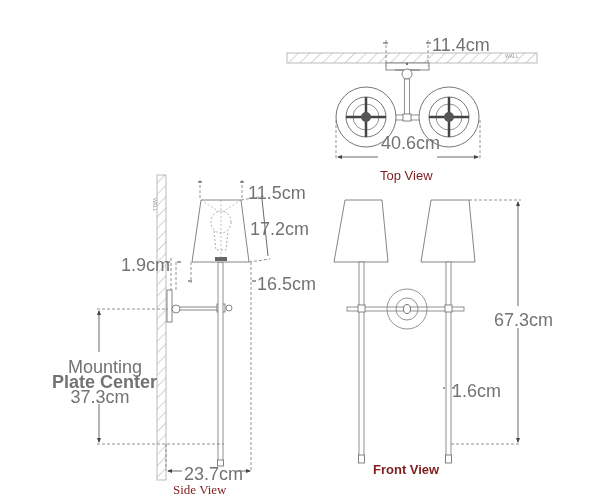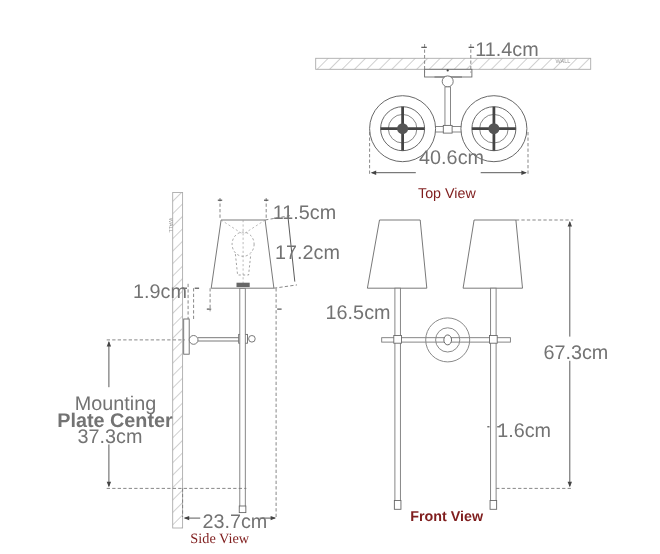--- a/index.html
+++ b/index.html
@@ -156,21 +156,21 @@
 
 <div class="lbl" style="left:505px;top:54px;font-size:5px;color:#999;">WALL</div>
 <div class="lbl" style="left:157px;top:198px;font-size:5px;color:#999;transform:rotate(90deg);transform-origin:left top;">WALL</div>
 
 <div class="lbl" style="left:432px;top:36px;">11.4cm</div>
 <div class="lbl" style="left:381px;top:134px;">40.6cm</div>
 <div class="cap" style="left:380px;top:169px;">Top View</div>
 
 <div class="lbl" style="left:248px;top:164px;margin-top:20px;">11.5cm</div>
 <div class="lbl" style="left:250px;top:220px;">17.2cm</div>
-<div class="lbl" style="left:257px;top:275px;margin-left:39px;">16.5cm</div>
+<div class="lbl" style="left:257px;top:275px;">16.5cm</div>
 <div class="lbl" style="left:121px;top:256px;">1.9cm</div>
 <div class="lbl center" style="left:58px;top:358px;width:84px;text-align:right;">Mounting</div>
 <div class="lbl center" style="left:52px;top:373px;width:96px;font-weight:bold;">Plate Center</div>
 <div class="lbl center" style="left:58px;top:388px;width:84px;">37.3cm</div>
 <div class="lbl" style="left:184px;top:465px;">23.7cm</div>
 <div class="cap" style="left:173px;top:483px;font-family:Liberation Serif, serif;">Side View</div>
 
 <div class="lbl" style="left:494px;top:311px;">67.3cm</div>
 <div class="lbl" style="left:452px;top:382px;">1.6cm</div>
 <div class="cap" style="left:373px;top:463px;font-weight:bold;">Front View</div>

